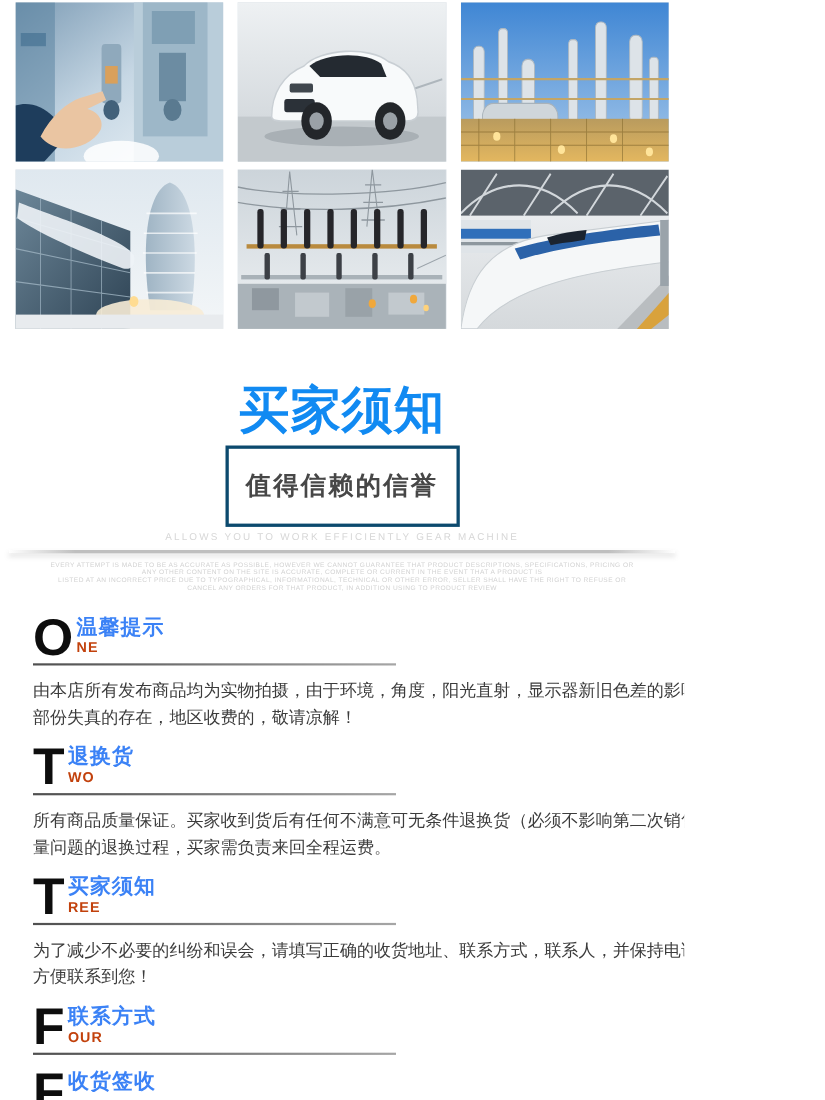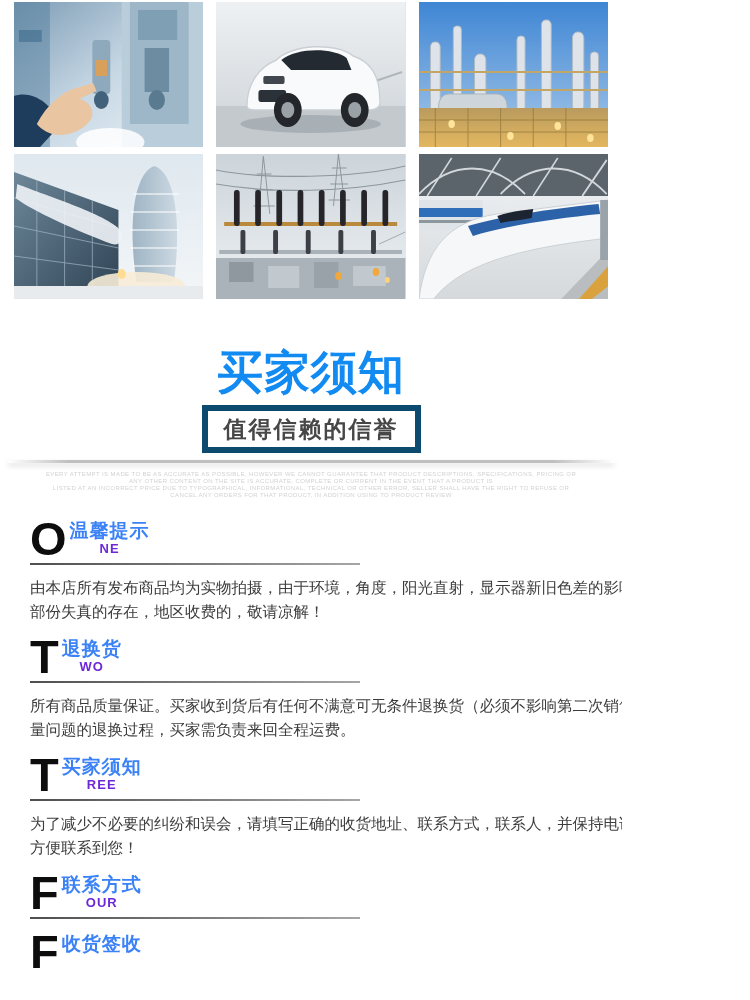--- a/index.html
+++ b/index.html
@@ -7,38 +7,38 @@
         font-family:"DejaVu Sans","Liberation Sans",sans-serif;}
 
   
   .gallery{display:grid;grid-template-columns:repeat(3,1fr);gap:7px 13px;padding:2px 14px 0;}
   .photo{height:145px;overflow:hidden;position:relative;background:#dfe5ea;}
   .photo svg{width:100%;height:100%;display:block;}
 
   
   .notice-header{text-align:center;margin-top:50px;}
   .notice-title{font-size:46px;line-height:1;font-weight:bold;color:#118af2;letter-spacing:1px;}
-  .subtitle-box{display:inline-block;margin-top:10px;border:6px solid #0c4a6e;background:#fff;padding:4px 16px;}
+  .subtitle-box{display:inline-block;margin-top:10px;border:3px solid #0c4a6e;background:#fff;padding:20px 16px;}
   .subtitle{font-size:23px;line-height:28px;color:#474747;font-weight:600;letter-spacing:2px;}
   .tagline{margin-top:4px;font-size:9px;letter-spacing:2px;color:#d7d7d7;font-family:"Liberation Sans",sans-serif;}
   .divider{height:3px;margin:7px 8px 0;
            background:linear-gradient(to right,rgba(190,190,190,0),#bfbfbf 10%,#bfbfbf 90%,rgba(190,190,190,0));
            box-shadow:0 3px 5px rgba(120,120,120,.25);}
   .fineprint{margin-top:8px;font-size:6px;line-height:7px;color:#d2d2d2;white-space:pre-line;
              letter-spacing:.4px;text-align:center;font-family:"Liberation Sans",sans-serif;}
 
   
   .sections{padding:0 30px;margin-top:20px;}
   .section{margin-bottom:13px;}
   .sec-head{display:flex;align-items:flex-start;}
   .sec-letter{font-family:"Liberation Sans",sans-serif;font-size:47px;line-height:40px;font-weight:bold;color:#0d0d0d;}
   .sec-titles{margin-left:3px;padding-top:1px;}
   .sec-title{font-size:19px;line-height:21px;font-weight:bold;color:#3b82f6;letter-spacing:1px;}
-  .sec-suffix{font-size:13px;line-height:15px;font-weight:bold;color:#6d28d9;letter-spacing:1px;
-              font-family:"Liberation Sans",sans-serif;text-align:center;}
+  .sec-suffix{font-size:13px;line-height:15px;font-weight:bold;color:#c2410c;letter-spacing:1px;
+              font-family:"Liberation Sans",sans-serif;}
   .sec-line{width:330px;height:2px;margin-top:4px;background:linear-gradient(to right,#4f4f4f,#a6a6a6);}
   .sec-body{margin-top:11px;font-size:15.5px;line-height:24px;color:#3c3c3c;width:694px;}
 </style>
 </head>
 <body>
 
 <div class="page">
 
   <div class="gallery">
 
@@ -230,20 +230,21 @@
         <rect x="222" y="46" width="10" height="60" fill="#9aa3aa"></rect>
       </svg>
     </div>
   </div>
 
   <div class="notice-header">
     <div class="notice-title">买家须知</div>
     <div class="subtitle-box">
       <div class="subtitle">值得信赖的信誉</div>
     </div>
+    <div class="tagline">ALLOWS YOU TO WORK EFFICIENTLY GEAR MACHINE</div>
     <div class="divider"></div>
     <div class="fineprint">EVERY ATTEMPT IS MADE TO BE AS ACCURATE AS POSSIBLE, HOWEVER WE CANNOT GUARANTEE THAT PRODUCT DESCRIPTIONS, SPECIFICATIONS, PRICING OR
 ANY OTHER CONTENT ON THE SITE IS ACCURATE, COMPLETE OR CURRENT IN THE EVENT THAT A PRODUCT IS
 LISTED AT AN INCORRECT PRICE DUE TO TYPOGRAPHICAL, INFORMATIONAL, TECHNICAL OR OTHER ERROR, SELLER SHALL HAVE THE RIGHT TO REFUSE OR
 CANCEL ANY ORDERS FOR THAT PRODUCT, IN ADDITION USING TO PRODUCT REVIEW</div>
   </div>
 
   <div class="sections">
 
     <div class="section">

